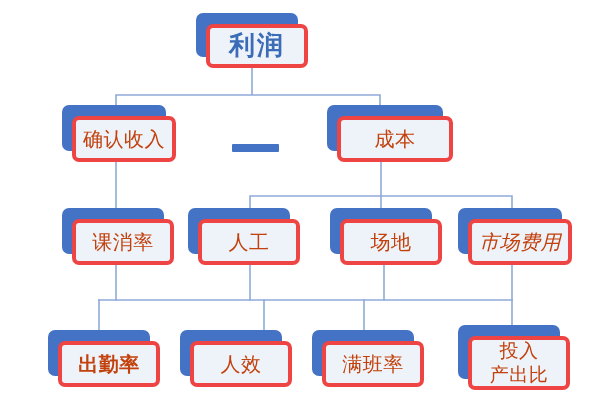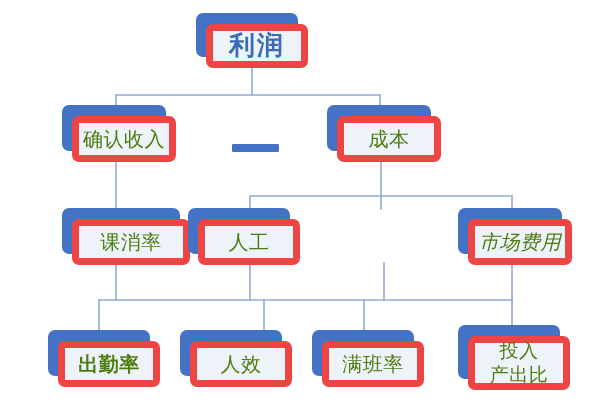--- a/index.html
+++ b/index.html
@@ -37,31 +37,31 @@
     background: #4472C4;
     border-radius: 7px;
   }
   .node .card {
     position: absolute;
     left: 10px;
     top: 11px;
     width: 100%;
     height: 100%;
     background: #EEF2F9;
-    border: 7px solid #ef4444;
+    border: 4px solid #ef4444;
     border-radius: 7px;
     box-sizing: border-box;
     display: flex;
     align-items: center;
     justify-content: center;
   }
   .node .label {
     position: relative;
     z-index: 2;
-    color: #4d7c0f;
+    color: #c2410c;
     font-size: 20px;
     line-height: 1.15;
     text-align: center;
     letter-spacing: 0.5px;
     white-space: pre-line;
   }
   
   .node.root .label {
     color: #3B6CB8;
     font-size: 26px;
@@ -108,41 +108,47 @@
 
   <div class="node" style="left:62px; top:105px; width:104px; height:46px;">
     <div class="plate"></div>
     <div class="card">
       <span class="label">确认收入</span>
     </div>
   </div>
 
   <div id="minus-op" style="left:232px; top:144px; width:47px; height:8px;"></div>
 
-  <div class="node" style="left:327px; top:105px; width:104px; height:46px;">
+  <div class="node" style="left:327px; top:105px; width:104px; height:46px;padding-left:12px;">
     <div class="plate"></div>
     <div class="card">
       <span class="label">成本</span>
     </div>
   </div>
 
-  <div class="node" style="left:62px; top:208px; width:102px; height:46px;padding-left:16px;">
+  <div class="node" style="left:62px; top:208px; width:102px; height:46px;">
     <div class="plate"></div>
     <div class="card">
       <span class="label">课消率</span>
     </div>
   </div>
 
   <div class="node" style="left:188px; top:208px; width:102px; height:46px;">
     <div class="plate"></div>
     <div class="card">
       <span class="label">人工</span>
     </div>
   </div>
 
+  <div class="node" style="left:330px; top:208px; width:102px; height:46px;">
+    <div class="plate"></div>
+    <div class="card">
+      <span class="label">场地</span>
+    </div>
+  </div>
 
   <div class="node" style="left:458px; top:208px; width:104px; height:46px;font-style:italic;">
     <div class="plate"></div>
     <div class="card">
       <span class="label">市场费用</span>
     </div>
   </div>
 
   <div class="node" style="left:48px; top:330px; width:102px; height:46px;font-weight:bold;">
     <div class="plate"></div>

